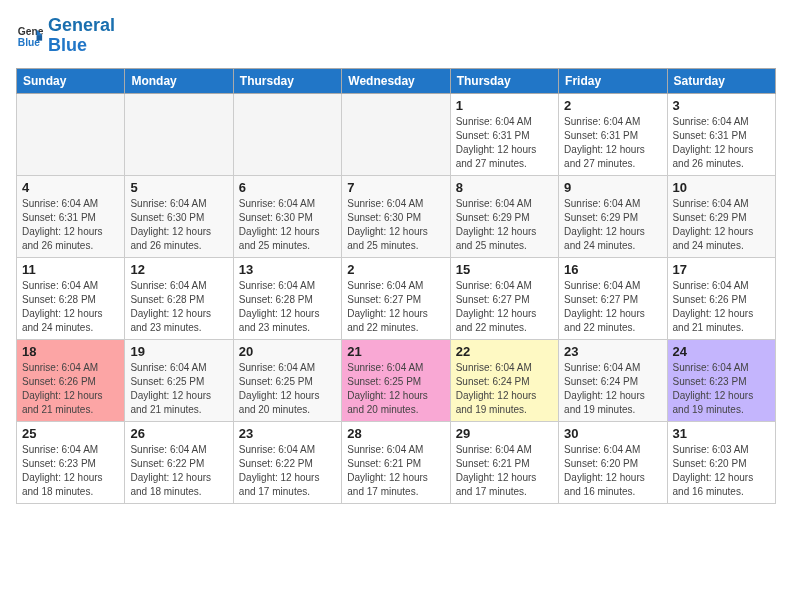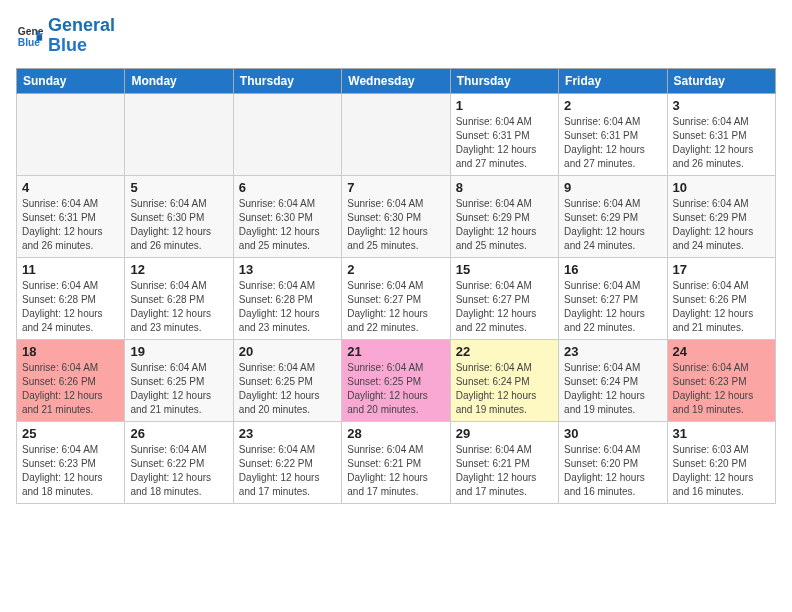--- a/index.html
+++ b/index.html
@@ -220,21 +220,21 @@
           <div class="day-info">Sunrise: 6:04 AM<br>Sunset: 6:25 PM<br>Daylight: 12 hours<br>and 20 minutes.</div>
         </td>
         <td style="background: #fef9c3;">
           <div class="day-number">22</div>
           <div class="day-info">Sunrise: 6:04 AM<br>Sunset: 6:24 PM<br>Daylight: 12 hours<br>and 19 minutes.</div>
         </td>
         <td style="background: rgb(248, 248, 248);">
           <div class="day-number">23</div>
           <div class="day-info">Sunrise: 6:04 AM<br>Sunset: 6:24 PM<br>Daylight: 12 hours<br>and 19 minutes.</div>
         </td>
-        <td style="background: #fca5a5;">
+        <td style="background: #c4b5fd;">
           <div class="day-number">24</div>
           <div class="day-info">Sunrise: 6:04 AM<br>Sunset: 6:23 PM<br>Daylight: 12 hours<br>and 19 minutes.</div>
         </td>
       </tr>
       <tr>
         <td>
           <div class="day-number">25</div>
           <div class="day-info">Sunrise: 6:04 AM<br>Sunset: 6:23 PM<br>Daylight: 12 hours<br>and 18 minutes.</div>
         </td>
         <td>

